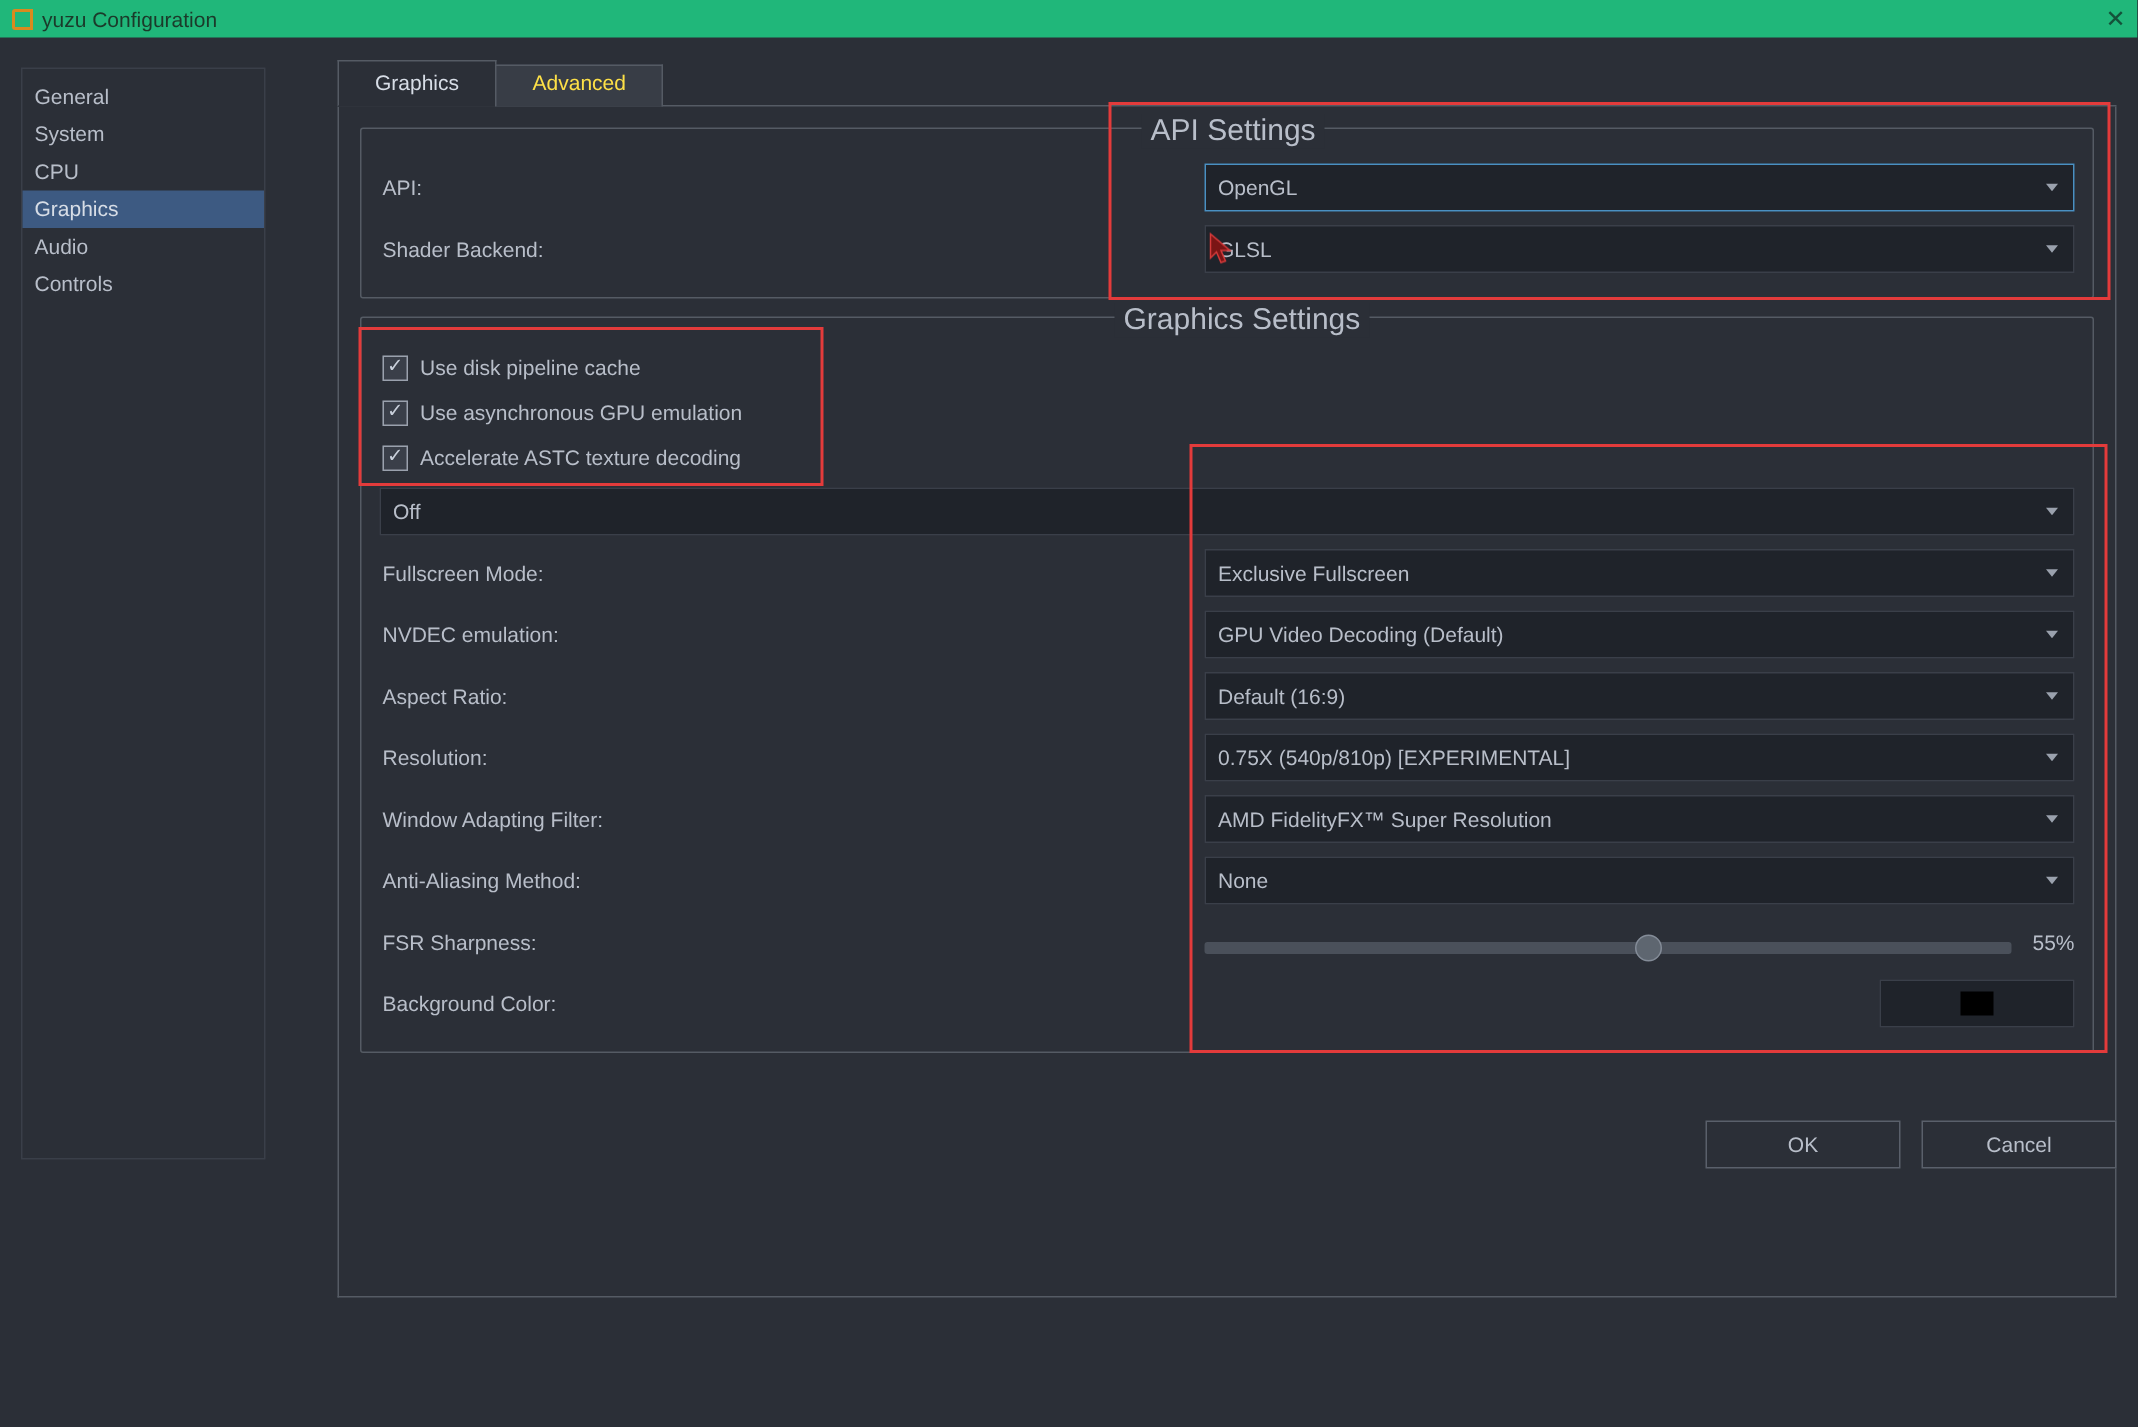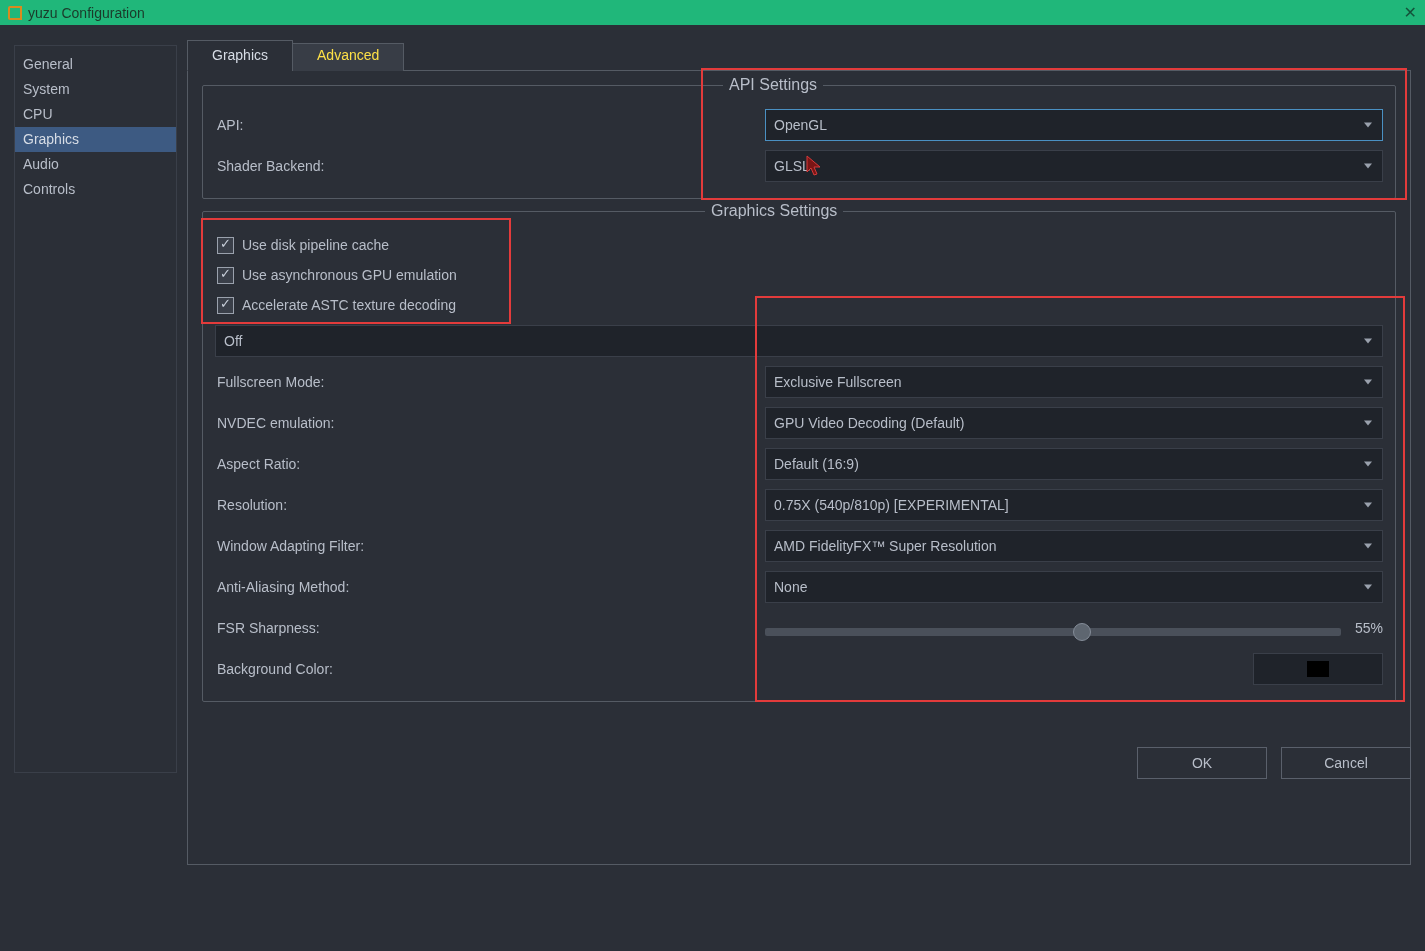--- a/index.html
+++ b/index.html
@@ -33,20 +33,21 @@
   .titlebar .spacer { flex: 1; }
   .titlebar .close {
     font-size: 16px;
     color: #14523a;
     cursor: default;
   }
 
   .client {
     display: flex;
     height: 768px;
+    gap: 38px;
   }
 
   
   .sidebar {
     width: 163px;
     background: #2b2f37;
     border: 1px solid #3a3f49;
     margin: 20px 0 20px 14px;
     padding-top: 6px;
   }
@@ -110,21 +111,21 @@
     border-radius: 2px;
     margin-bottom: 12px;
     padding: 18px 12px 12px 12px;
     position: relative;
   }
   .groupbox .legend {
     position: absolute;
     top: -10px;
     background: #2b2f37;
     padding: 0 6px;
-    font-size: 16px;
+    font-size: 20px;
     color: #b8bec9;
   }
   .legend.legend-api { left: 520px; }
   .legend.legend-gfx { left: 502px; }
 
   
   .redbox {
     position: absolute;
     border: 2px solid #e33b3b;
     pointer-events: none;

